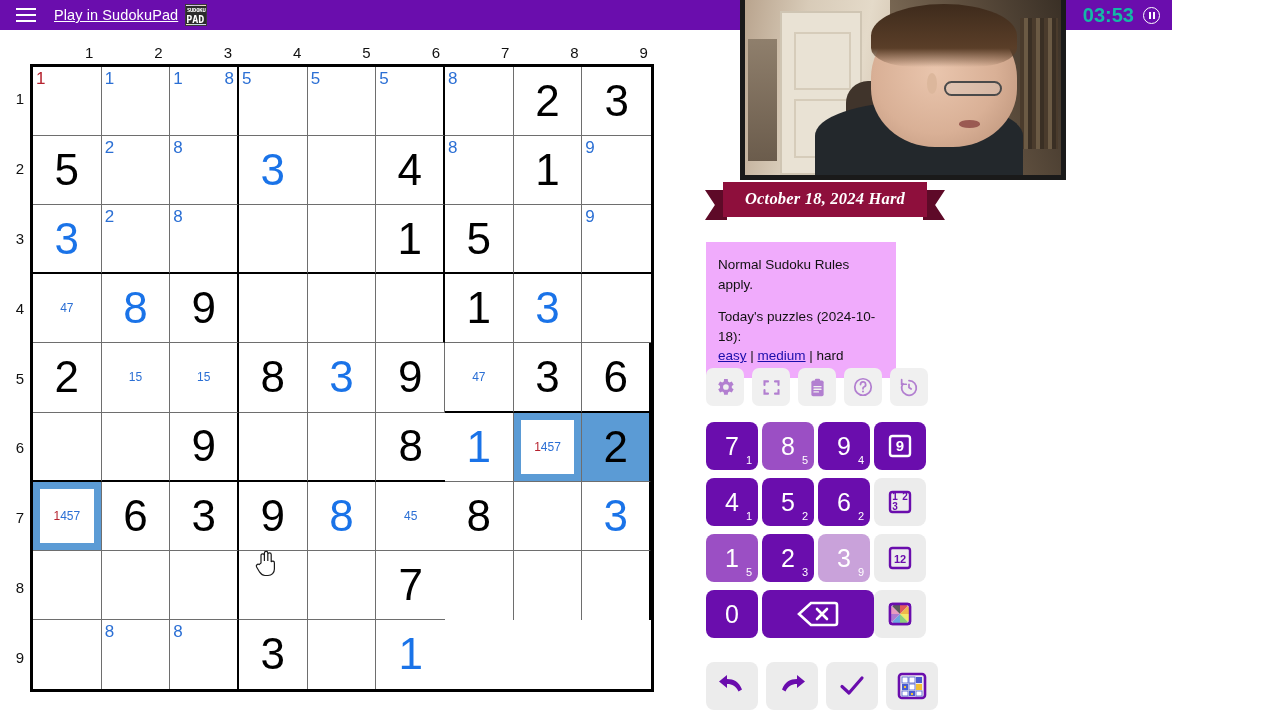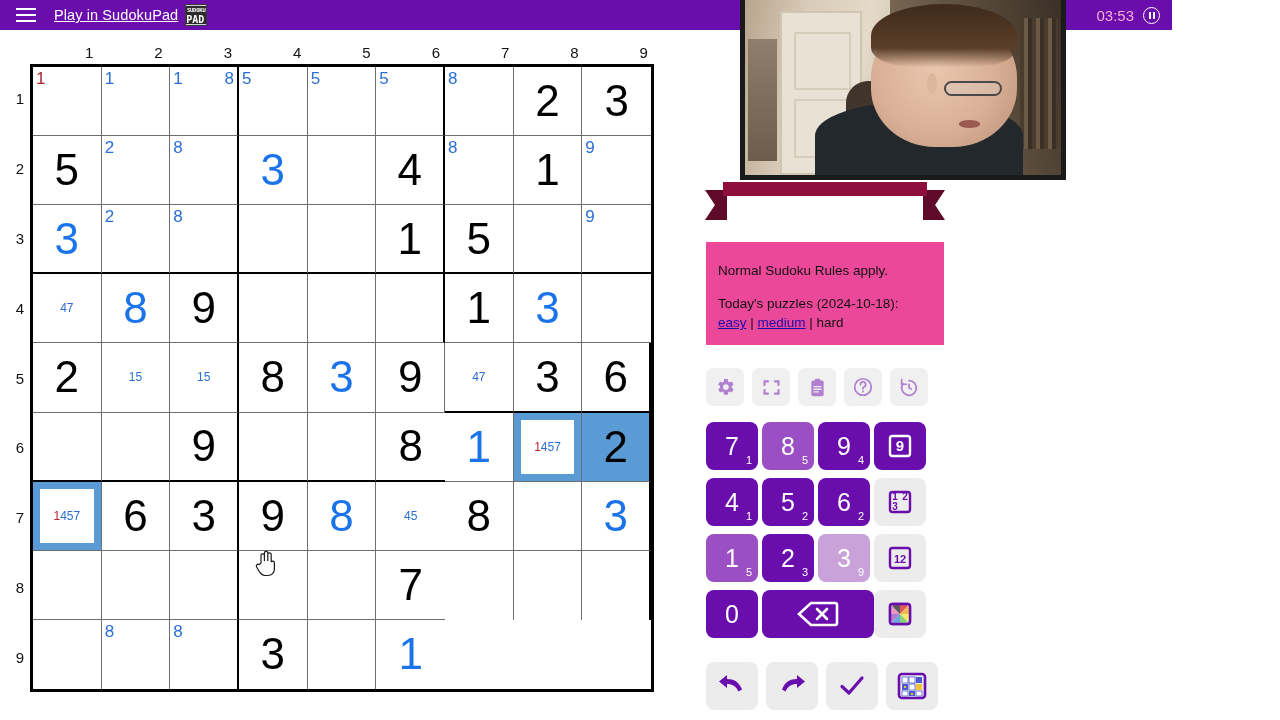--- a/index.html
+++ b/index.html
@@ -41,21 +41,21 @@
   #sp-logo .lg-bot {
     position: absolute; left: 0; bottom: 1px; width: 100%; height: 9px;
     background: #2b2b2b; color: #fff; font-size: 10px; line-height: 9px;
     font-weight: bold;
     font-family: "DejaVu Sans Mono", monospace;
   }
   #timer-wrap {
     margin-left: auto; margin-right: 12px; display: flex;
     align-items: center; gap: 9px;
   }
-  #timer { color: #f9a8d4; font-size: 15px; }
+  #timer { color: #14b8a6; font-size: 20px; font-weight: bold; }
   #pause-btn {
     width: 17px; height: 17px; border-radius: 50%; border: 1.6px solid #ffffff;
     display: flex; align-items: center; justify-content: center;
     gap: 2px; cursor: pointer;
   }
   #pause-btn i { display: block; width: 2px; height: 7px; background: #ffffff; }
 
   
   #board-area { position: absolute; left: 0; top: 30px; width: 700px; height: 690px; }
   #col-labels {
@@ -178,22 +178,22 @@
     font-family: "Liberation Serif", serif; font-style: italic; font-weight: bold;
     font-size: 16.5px; line-height: 1.28; letter-spacing: .2px;
   }
   .ribbon-tail {
     position: absolute; top: 8px; width: 22px; height: 30px; background: #5e0a28;
   }
   .ribbon-tail.left  { left: 0;  clip-path: polygon(0 0, 100% 0, 100% 100%, 0 100%, 45% 50%); }
   .ribbon-tail.right { right: 0; clip-path: polygon(0 0, 100% 0, 55% 50%, 100% 100%, 0 100%); }
 
   #rules-box {
-    position: absolute; left: 6px; top: 212px; width: 238px;
-    background: #ec4899; color: #111; padding: 19px 12px 12px;
+    position: absolute; left: 6px; top: 212px; width: 190px;
+    background: #f0abfc; color: #111; padding: 13px 12px 12px;
     font-size: 13.5px; line-height: 1.45;
   }
   #rules-box p { margin: 0; }
   #rules-box .gap { height: 13px; }
   #rules-box a { color: #1a0dab; text-decoration: underline; cursor: pointer; }
 
   #tool-row { position: absolute; left: 6px; top: 338px; display: flex; gap: 8px; }
   .tool-btn {
     width: 38px; height: 38px; border-radius: 7px; background: #f0f0f0;
     display: flex; align-items: center; justify-content: center; cursor: pointer;
@@ -525,20 +525,21 @@
       <div class="wc-glass"></div>
       <div class="wc-mouth"></div>
     </div>
     <div class="wc-hair"></div>
   </div>
 
   <div id="title-ribbon">
     <div class="ribbon-tail left"></div>
     <div class="ribbon-tail right"></div>
     <div id="ribbon-body">
+      <div>October 18, 2024 Hard</div>
     </div>
   </div>
 
   <div id="rules-box">
     <p>Normal Sudoku Rules apply.</p>
     <div class="gap"></div>
     <p>Today's puzzles (2024-10-18):</p>
     <p><a>easy</a><span> | </span><a>medium</a><span> | </span><span>hard</span></p>
   </div>
 

